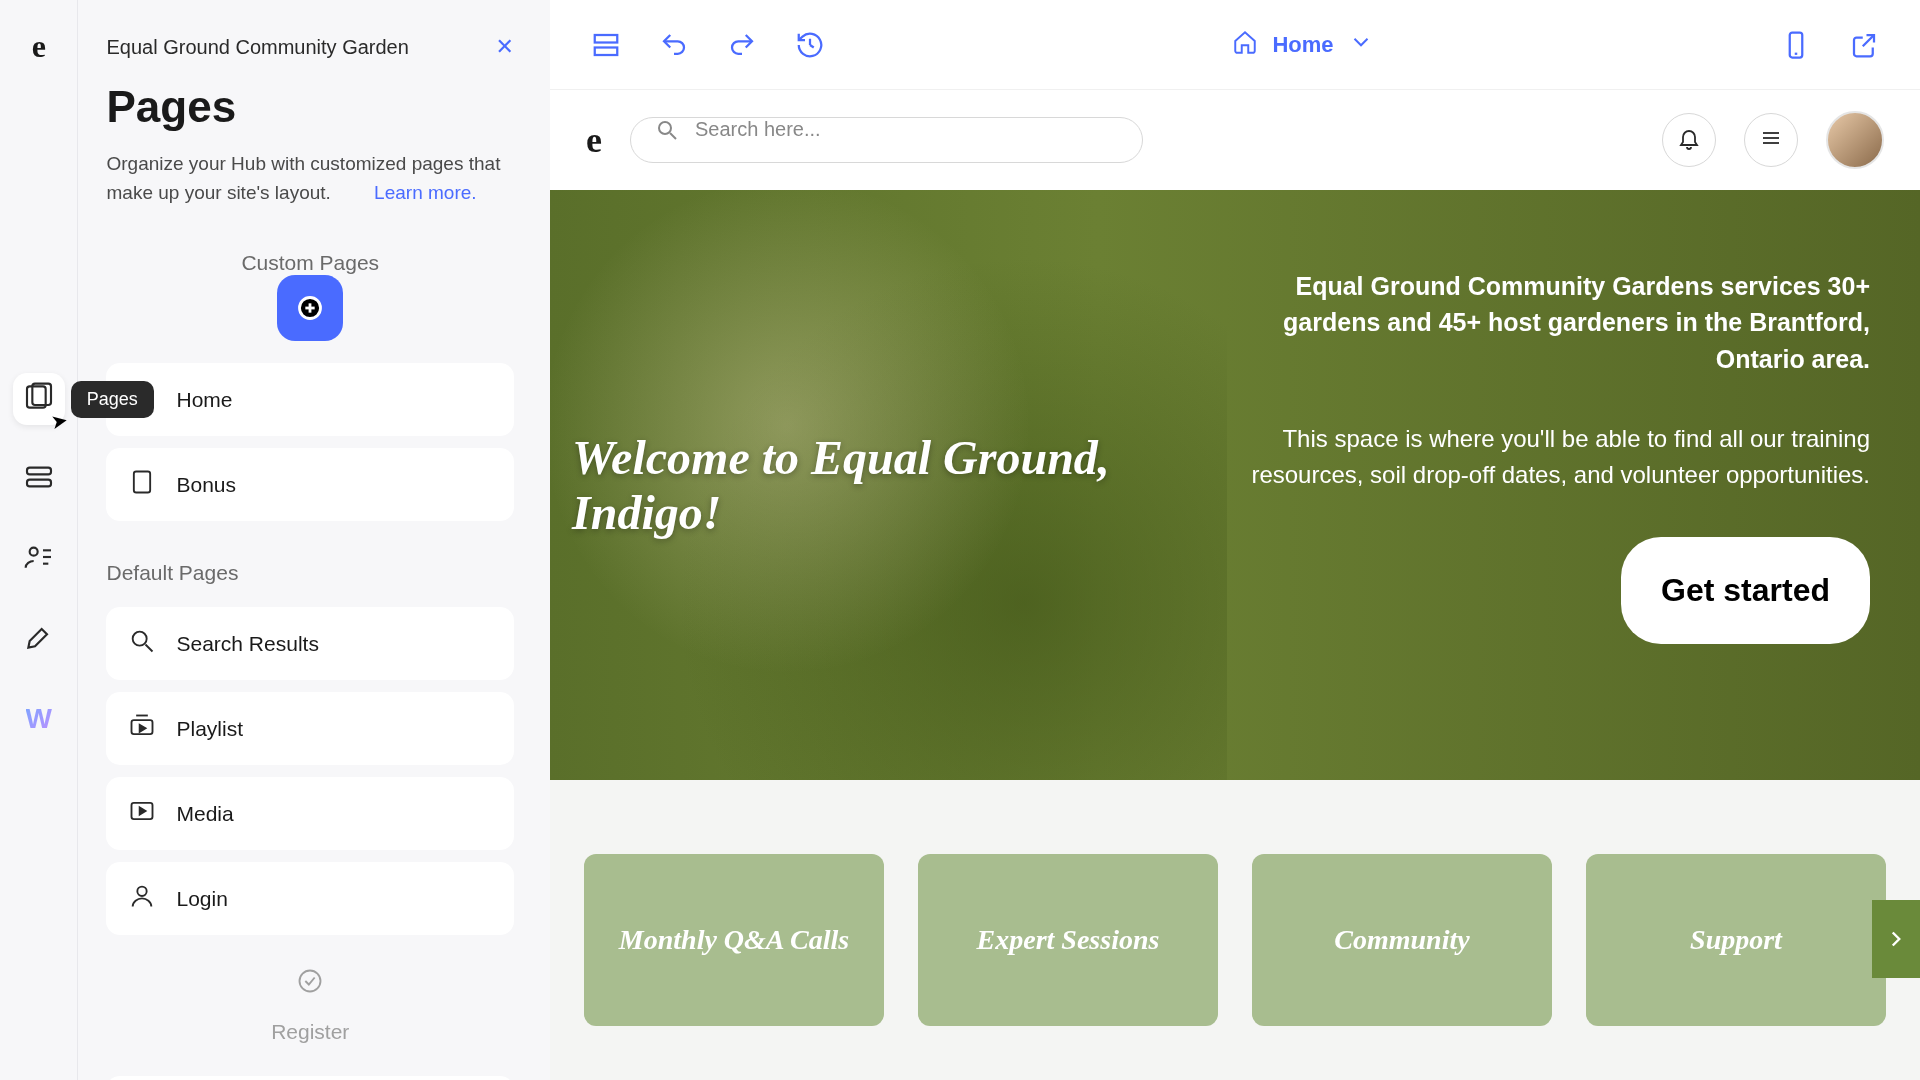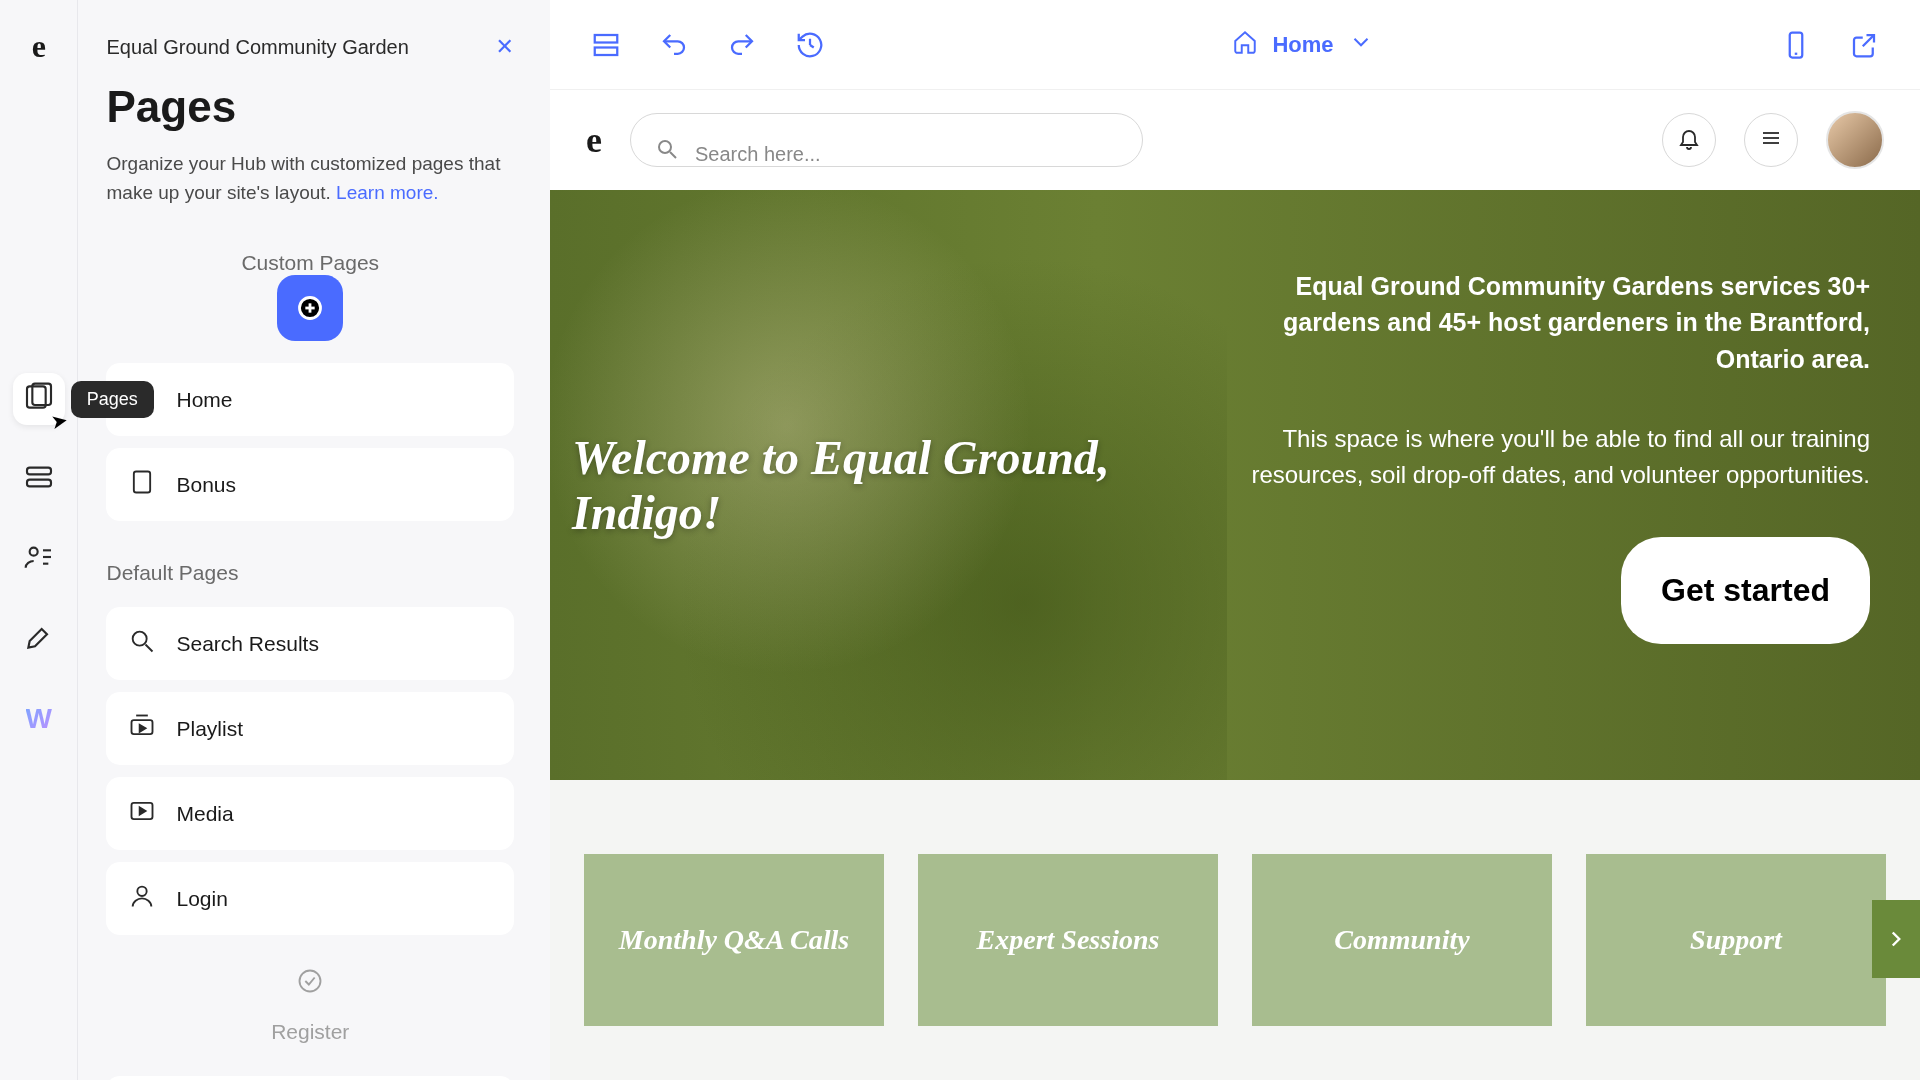--- a/index.html
+++ b/index.html
@@ -18,21 +18,21 @@
 .tooltip { position: absolute; left: 58px; top: 8px; background: #2a2a2a; color: #fff; padding: 8px 16px; border-radius: 10px; font-size: 18px; white-space: nowrap; z-index: 20; }
 .cursor { position: absolute; left: 38px; top: 36px; z-index: 21; font-size: 20px; color: #000; transform: rotate(-10deg); }
 
 
 .side-panel { width: 490px; background: #f7f7f9; padding: 34px 36px 24px 28px; overflow-y: auto; }
 .proj-row { display: flex; justify-content: space-between; align-items: center; margin-bottom: 22px; }
 .proj-name { font-size: 20px; color: #2a2a2a; }
 .close-x { color: #4a6bff; font-size: 22px; cursor: pointer; }
 .panel-title { font-size: 44px; font-weight: 700; margin-bottom: 18px; }
 .panel-desc { font-size: 19px; color: #4a4a4a; line-height: 1.5; margin-bottom: 44px; }
-.panel-desc a { color: #4a6bff; text-decoration: none; }
+.panel-desc a { color: #4a6bff; text-decoration: none; margin-left: 38px; }
 
 .section-row { display: flex; justify-content: space-between; align-items: center; margin-bottom: 22px; flex-direction: column; }
 .section-label { font-size: 21px; color: #6a6a6a; }
 .add-btn { width: 66px; height: 66px; background: #4a6bff; border-radius: 18px; display: flex; align-items: center; justify-content: center; cursor: pointer; }
 .add-btn svg { stroke: #fff; width: 28px; height: 28px; stroke-width: 2.4; }
 
 .page-item { background: #fff; border-radius: 14px; padding: 20px 22px; margin-bottom: 12px; display: flex; align-items: center; gap: 20px; font-size: 21px; cursor: pointer; }
 .page-item.disabled { background: transparent; color: #a0a0a0; flex-direction: column; }
 .page-item svg { width: 28px; height: 28px; stroke: #2a2a2a; fill: none; stroke-width: 1.6; }
 .page-item.disabled svg { stroke: #a0a0a0; }
@@ -44,37 +44,37 @@
 .topbar .spacer { flex: 1; }
 .tb-btn { width: 40px; height: 40px; display: flex; align-items: center; justify-content: center; cursor: pointer; }
 .tb-btn svg { width: 30px; height: 30px; stroke: #4a6bff; fill: none; stroke-width: 1.8; }
 .tb-home { display: flex; align-items: center; gap: 14px; color: #4a6bff; font-weight: 600; font-size: 22px; cursor: pointer; }
 .tb-home svg { width: 26px; height: 26px; stroke: #4a6bff; fill: none; stroke-width: 1.8; }
 
 .preview { flex: 1; background: #f4f5f3; overflow-y: auto; }
 
 .prev-header { height: 100px; background: #fff; margin: 0 0 0 0; display: flex; align-items: center; padding: 0 36px; gap: 28px; }
 .prev-logo { font-family: Georgia, serif; font-weight: bold; font-size: 36px; color: #1a1a1a; }
-.search-box { flex: 1; max-width: 870px; height: 54px; border: 1px solid #d8d8d8; border-radius: 30px; display: flex; align-items: flex-end; padding: 0 24px; gap: 16px; color: #888; font-size: 20px; }
+.search-box { flex: 1; max-width: 870px; height: 46px; border: 1px solid #d8d8d8; border-radius: 30px; display: flex; align-items: flex-start; padding: 0 24px; gap: 16px; color: #888; font-size: 20px; }
 .search-box svg { width: 24px; height: 24px; stroke: #888; fill: none; stroke-width: 2; }
 .circ-btn { width: 54px; height: 54px; border: 1px solid #d8d8d8; border-radius: 50%; display: flex; align-items: center; justify-content: center; }
 .circ-btn svg { width: 24px; height: 24px; stroke: #2a2a2a; fill: none; stroke-width: 1.8; }
 .avatar { width: 58px; height: 58px; border-radius: 50%; background: linear-gradient(135deg,#e8c9a8,#8a6a4a); border: 2px solid #e5e5e5; }
 
 .hero { height: 590px; background: linear-gradient(90deg, #5a6f2a 0%, #6b8033 40%, #556626 100%); position: relative; display: flex; color: #fff; overflow: hidden; }
 .hero-left { flex: 1.05; position: relative; display: flex; align-items: center; padding-left: 22px; }
 .hero-left::before { content:""; position:absolute; inset:0; background: radial-gradient(ellipse 60% 70% at 35% 40%, rgba(230,220,180,0.35), transparent 60%), radial-gradient(circle at 70% 70%, rgba(60,80,20,0.6), transparent 55%); }
 .hero-title { font-family: Georgia, serif; font-size: 48px; font-weight: 700; font-style: italic; position: relative; z-index: 2; text-shadow: 0 2px 6px rgba(0,0,0,0.3); }
 .hero-right { flex: 1; padding: 78px 50px 0 20px; text-align: right; }
 .hero-sub { font-size: 25px; font-weight: 600; line-height: 1.45; margin-bottom: 44px; }
 .hero-desc { font-size: 24px; line-height: 1.5; margin-bottom: 44px; }
 .cta { display: inline-block; background: #fff; color: #000000; font-weight: 600; font-size: 32px; padding: 35px 40px; border-radius: 40px; cursor: pointer; }
 
 .cards { display: flex; gap: 34px; padding: 74px 34px 30px 34px; position: relative; }
-.card { flex: 1; min-width: 300px; height: 172px; background: #a8bd8f; border-radius: 0; display: flex; align-items: center; justify-content: center; color: #fff; font-family: Georgia, serif; font-style: italic; font-weight: 700; font-size: 28px; }
+.card { flex: 1; min-width: 300px; height: 172px; background: #a8bd8f; border-radius: 12px; display: flex; align-items: center; justify-content: center; color: #fff; font-family: Georgia, serif; font-style: italic; font-weight: 700; font-size: 28px; }
 .card:last-child { min-width: 250px; }
 .scroll-next { width: 48px; height: 78px; background: #6a8a3a; position: absolute; right: 0; top: 120px; display:flex; align-items:center; justify-content:center; cursor:pointer; }
 .scroll-next svg { stroke:#fff; width:26px; height:26px; fill:none; stroke-width:2.2;}
 </style>
 </head>
 <body>
 
 <div class="app">
 
   <div class="icon-rail">

